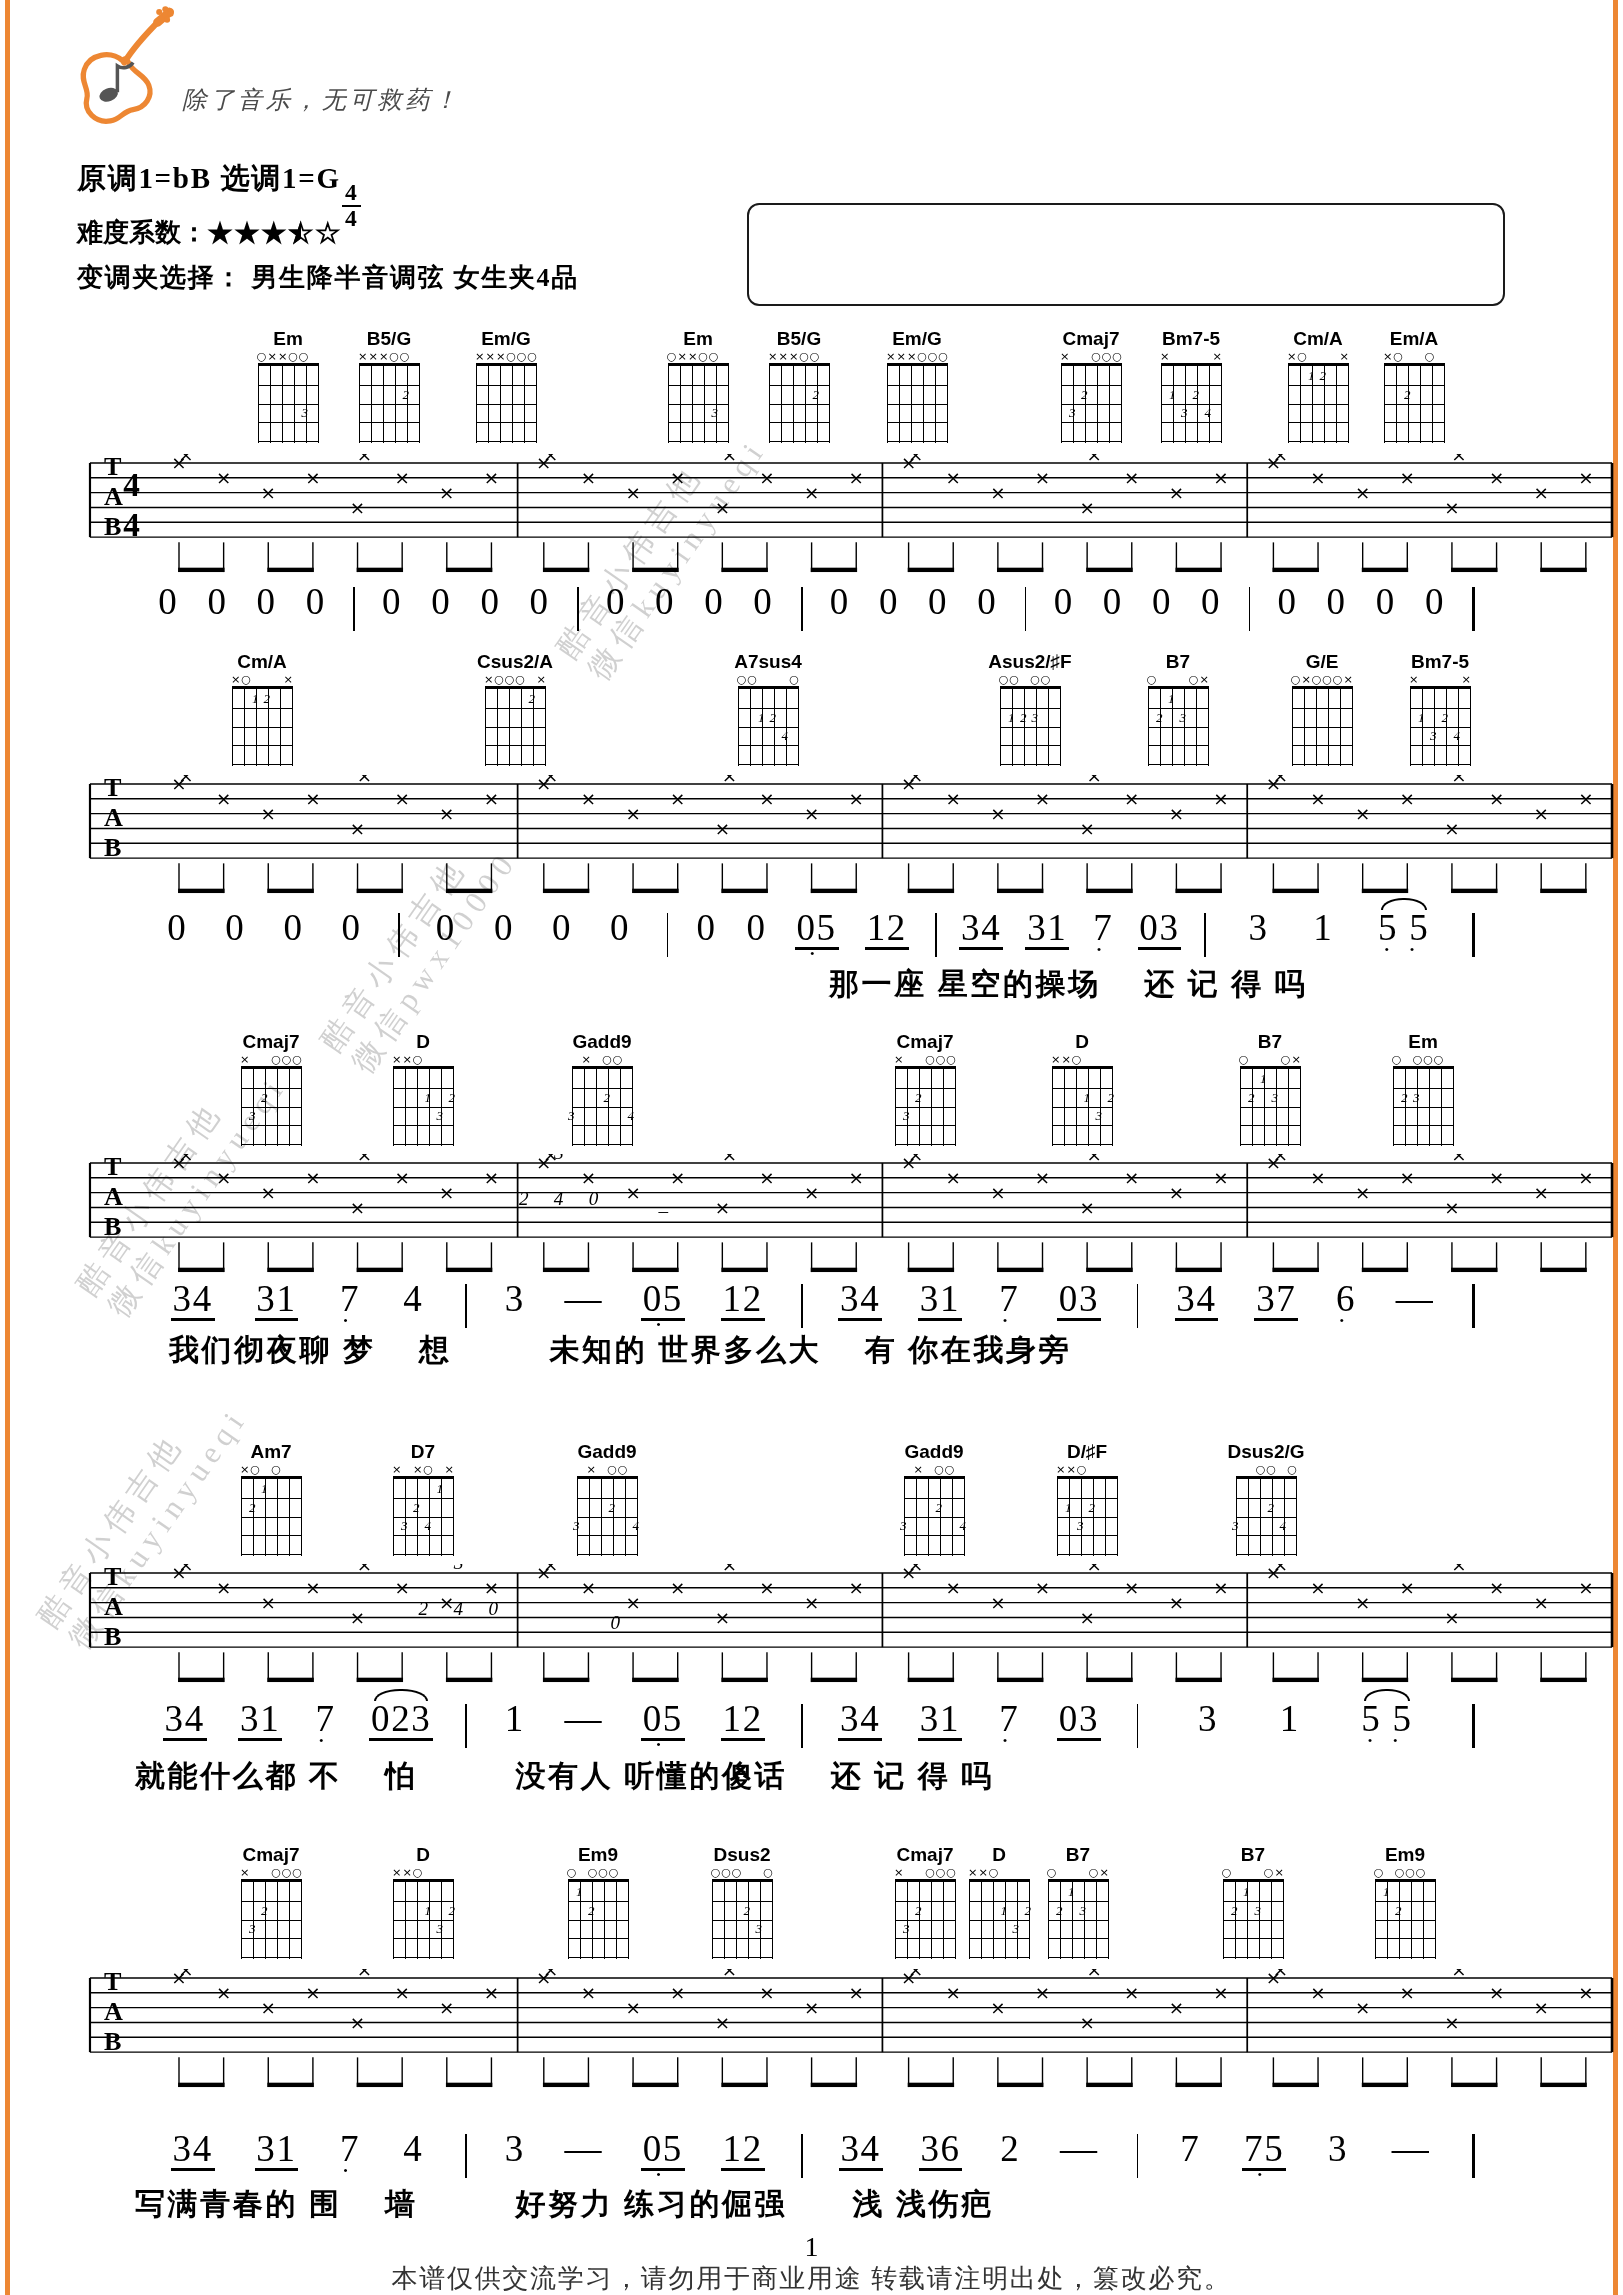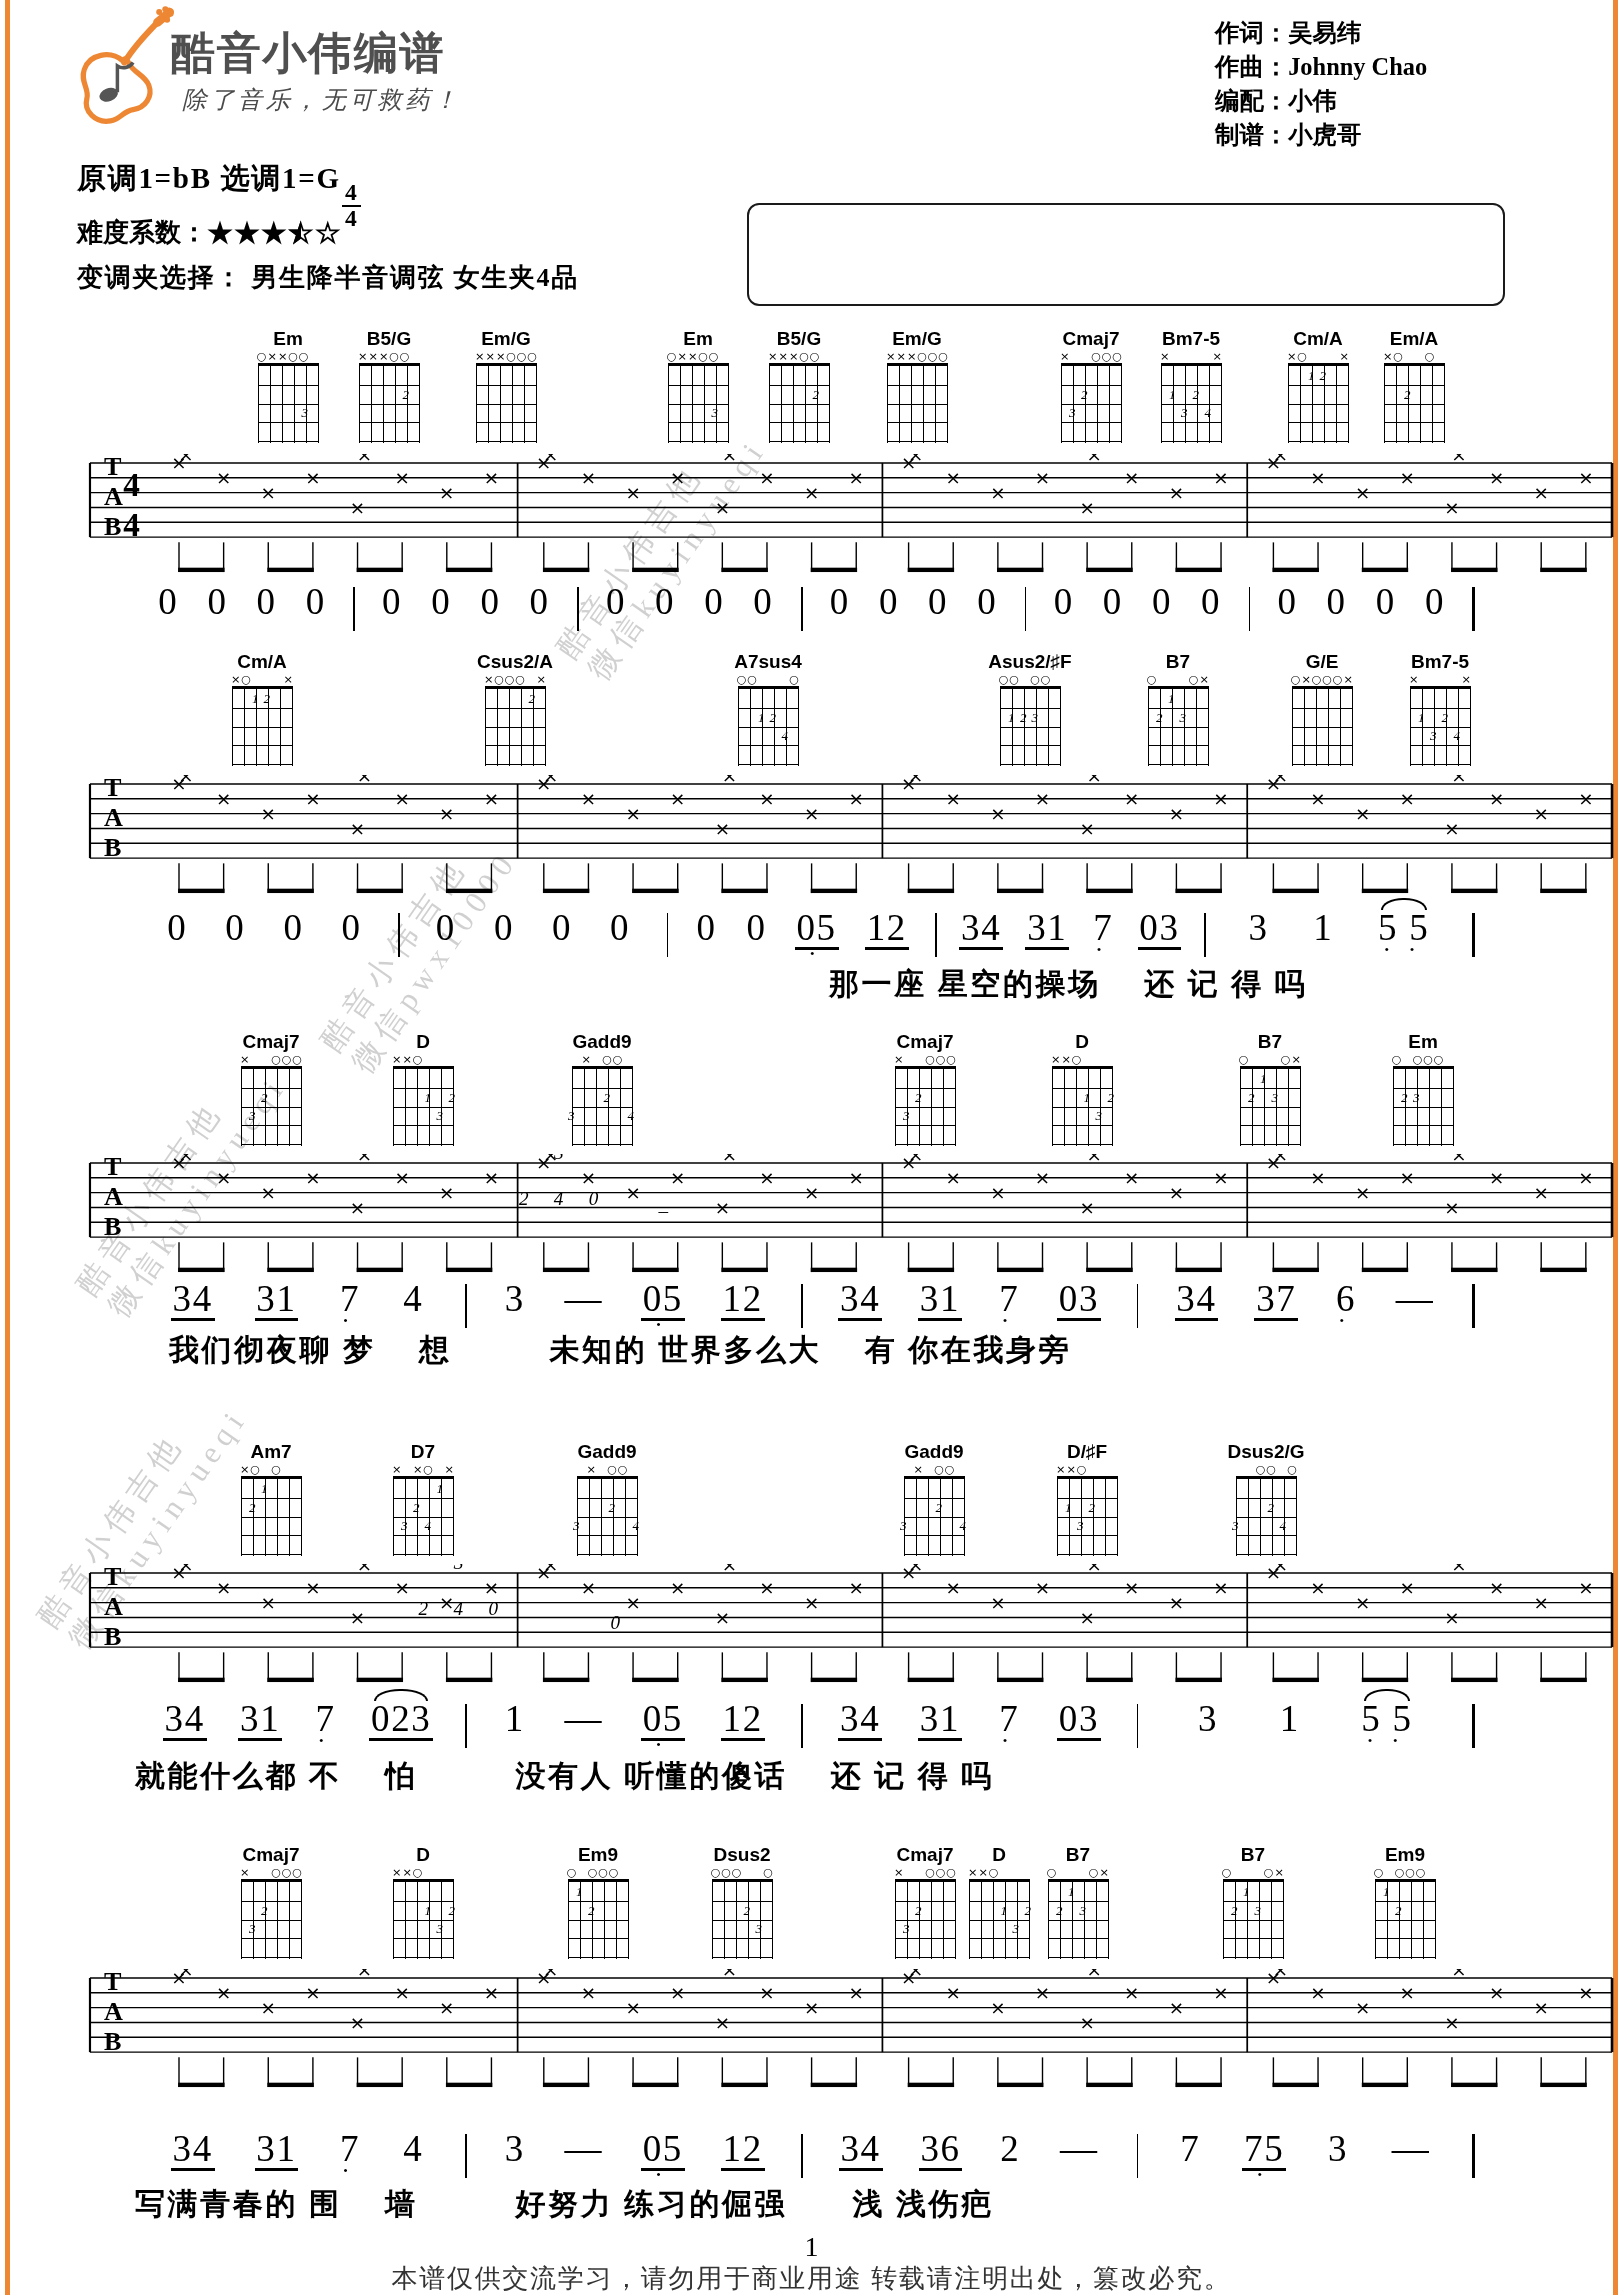--- a/index.html
+++ b/index.html
@@ -82,29 +82,22 @@
     <path d="M60 66 C 72 46 92 26 102 16" fill="none" stroke="#ED8733" stroke-width="7" stroke-linecap="round"></path>
     <path d="M98 20 L 112 8" fill="none" stroke="#ED8733" stroke-width="10" stroke-linecap="round"></path>
     <circle cx="100" cy="8" r="3.5" fill="#ED8733"></circle>
       <circle cx="107" cy="5" r="3.5" fill="#ED8733"></circle>
     <circle cx="113" cy="10" r="3.5" fill="#ED8733"></circle>
       <circle cx="109" cy="17" r="3.5" fill="#ED8733"></circle>
     <path d="M58 64 C 44 52 20 56 14 74 C 9 88 20 96 17 107 C 13 122 27 136 44 133 C 56 131 58 122 70 120 C 84 118 93 105 88 92 C 84 81 70 77 66 68 C 63 62 60 60 58 64 Z" fill="none" stroke="#ED8733" stroke-width="6"></path>
     <ellipse cx="42" cy="103" rx="11" ry="7.5" fill="#555" transform="rotate(-22 42 103)"></ellipse>
     <path d="M52 100 L 52 70 C 58 74 66 72 70 66" fill="none" stroke="#555" stroke-width="4"></path>
   </svg>
-  <div class="logo-name">酷音小伟编谱</div>
   <div class="logo-slogan">除了音乐，无可救药！</div>
 
-  <div class="credits">
-    <div>作词：吴易纬</div>
-    <div>作曲：Johnny Chao</div>
-    <div>编配：小伟</div>
-    <div>制谱：小虎哥</div>
-  </div>
 
   <div class="keyline">
     <span>原调1=bB 选调1=G</span><span class="frac">
         <span class="fx">4</span>
         <span class="fx fb">4</span>
       </span>
   </div>
   <div class="diffline">
     <span>难度系数：</span><span class="stars" id="stars"><span class="star">★</span><span class="star">★</span><span class="star">★</span><span class="star">☆<span class="half">★</span></span><span class="star">☆</span></span>
   </div>

